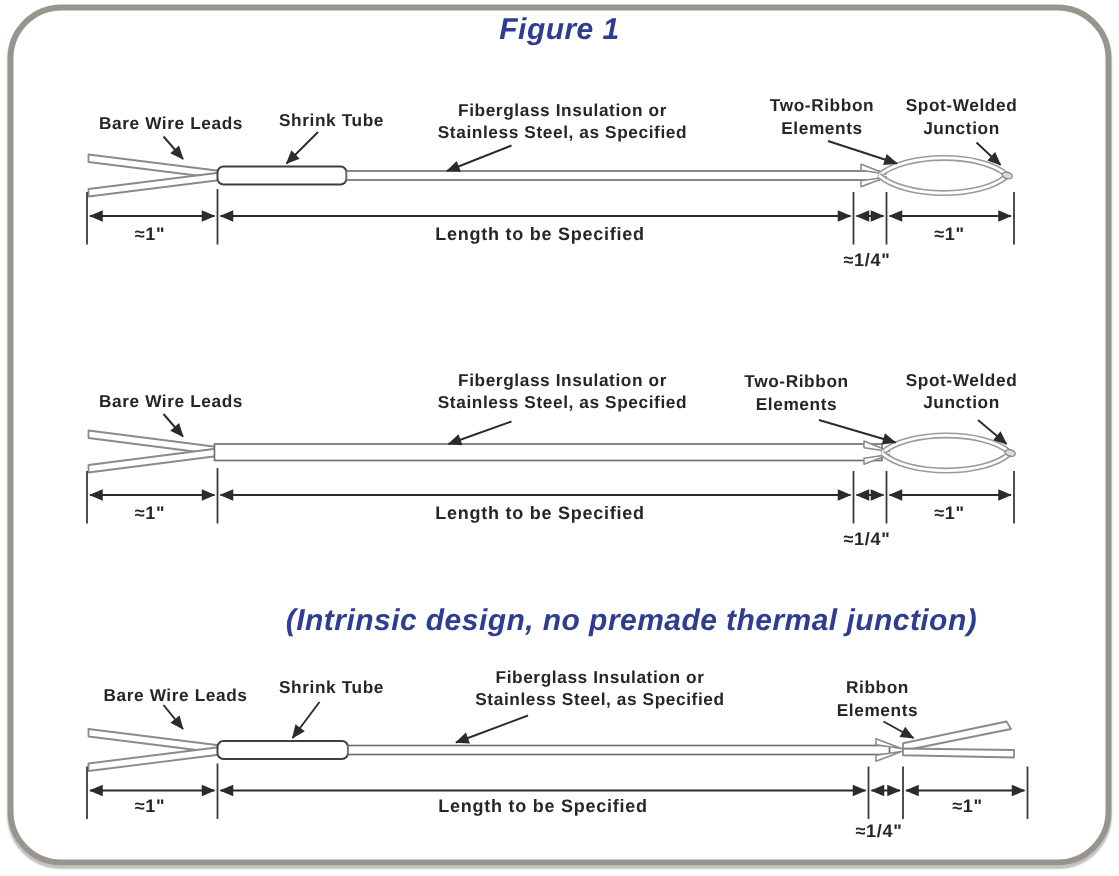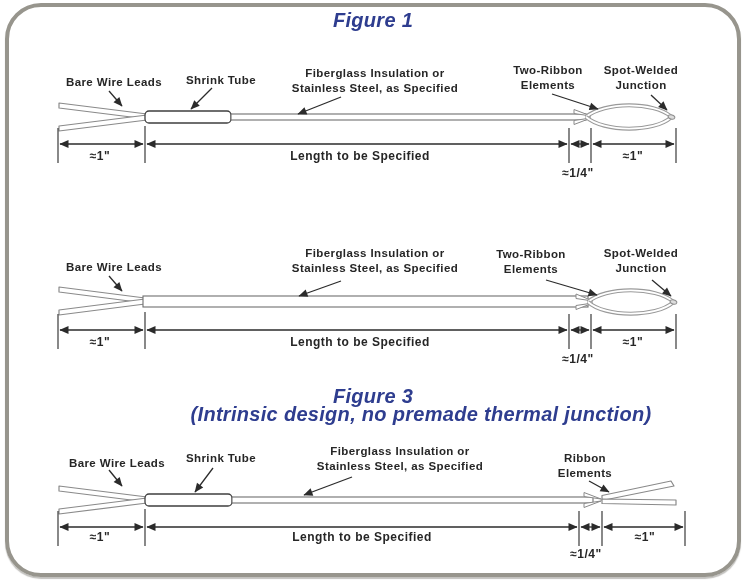--- a/index.html
+++ b/index.html
@@ -37,21 +37,20 @@
   .chev{fill:#ffffff;stroke:#8a8a8a;stroke-width:1;stroke-linejoin:round;}
   .weld{fill:#dcdcdc;stroke:#909090;stroke-width:1;}
 </style>
 </head>
 <body>
 
 <div id="canvas">
   <div class="frame"></div>
 
   <div id="title1" class="fig-title">Figure 1</div>
-  <div id="title3" class="fig-title">Figure 3</div>
   <div id="subtitle3" class="fig-title">(Intrinsic design, no premade thermal junction)</div>
 
   <svg width="746" height="584" viewBox="0 0 746 584">
     <defs>
       <marker id="arr" viewBox="0 0 10 10" refX="9.2" refY="5" markerWidth="8.5" markerHeight="7.5" orient="auto-start-reverse">
         <path d="M0.5,1 L9.8,5 L0.5,9 Z" fill="#2b2b2b"></path>
       </marker>
     </defs>
 
     <g>

